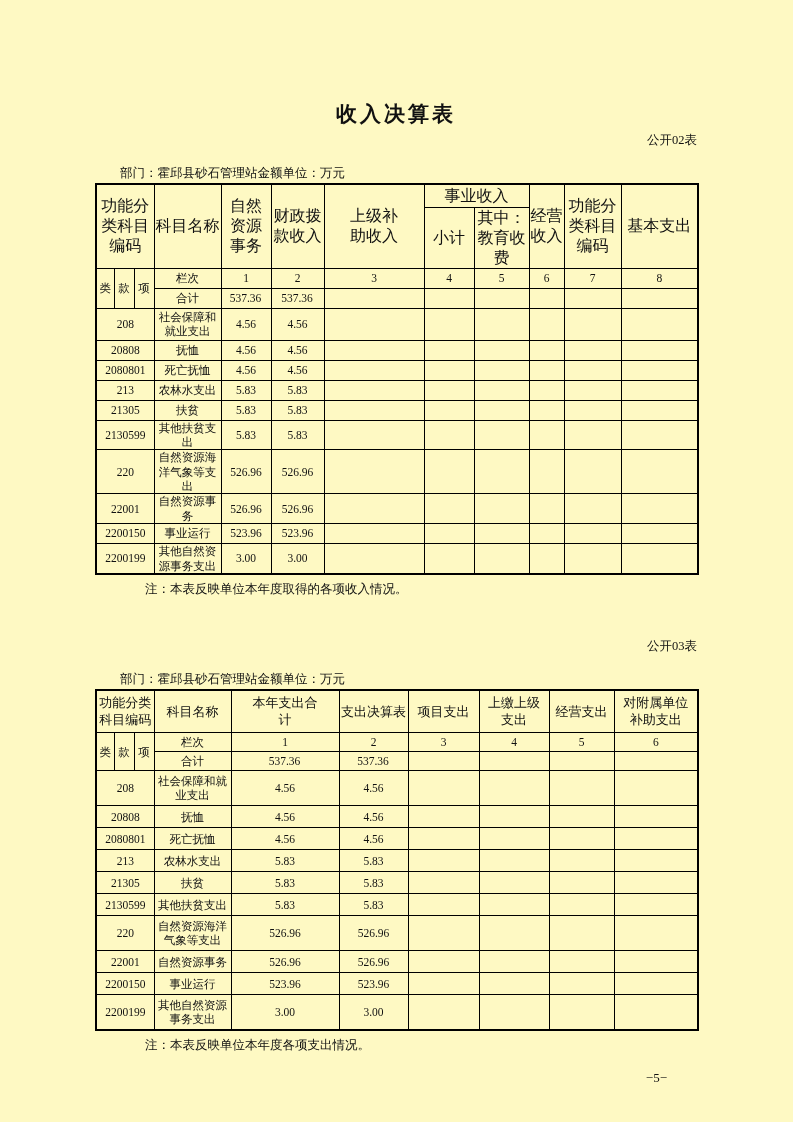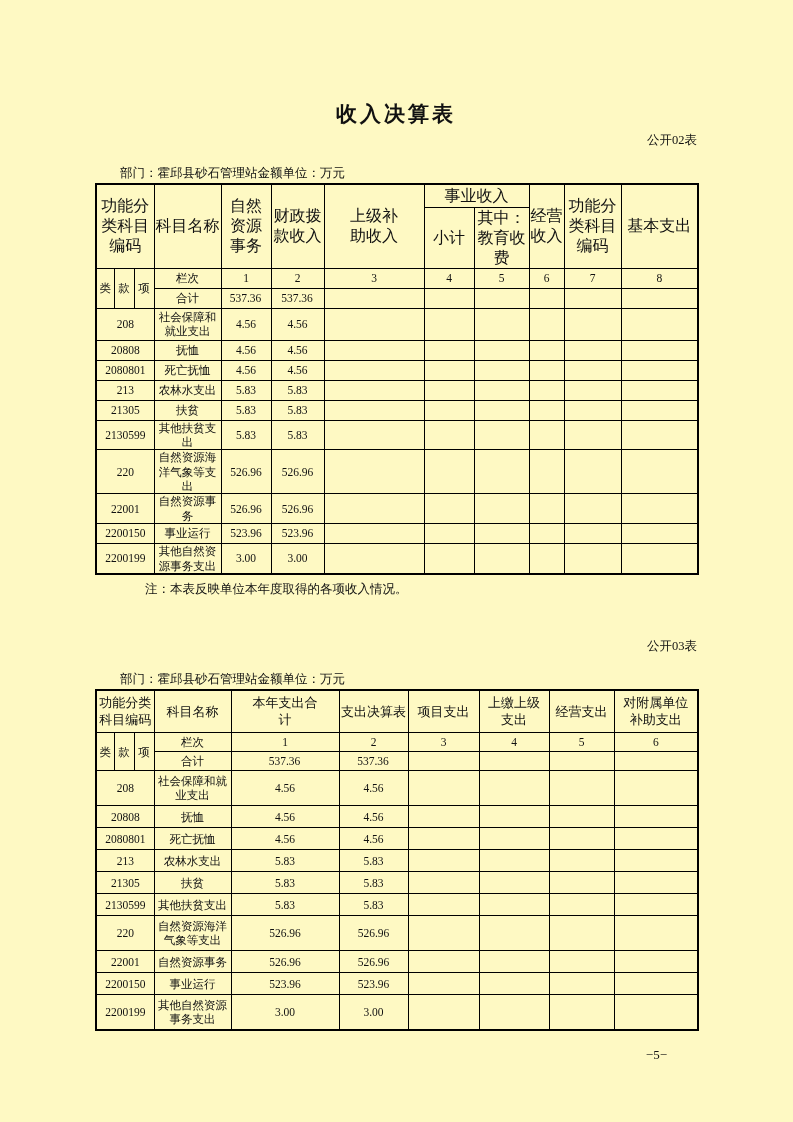--- a/index.html
+++ b/index.html
@@ -398,16 +398,17 @@
           <td>其他自然资源事务支出</td>
           <td>3.00</td>
           <td>3.00</td>
           <td></td>
             <td></td>
             <td></td>
             <td></td>
         </tr>
       </tbody>
     </table>
+    <p class="note">注：本表反映单位本年度各项支出情况。</p>
   </section>
 
   <div class="pageno">−5−</div>
 </div>
 
 </body></html>

